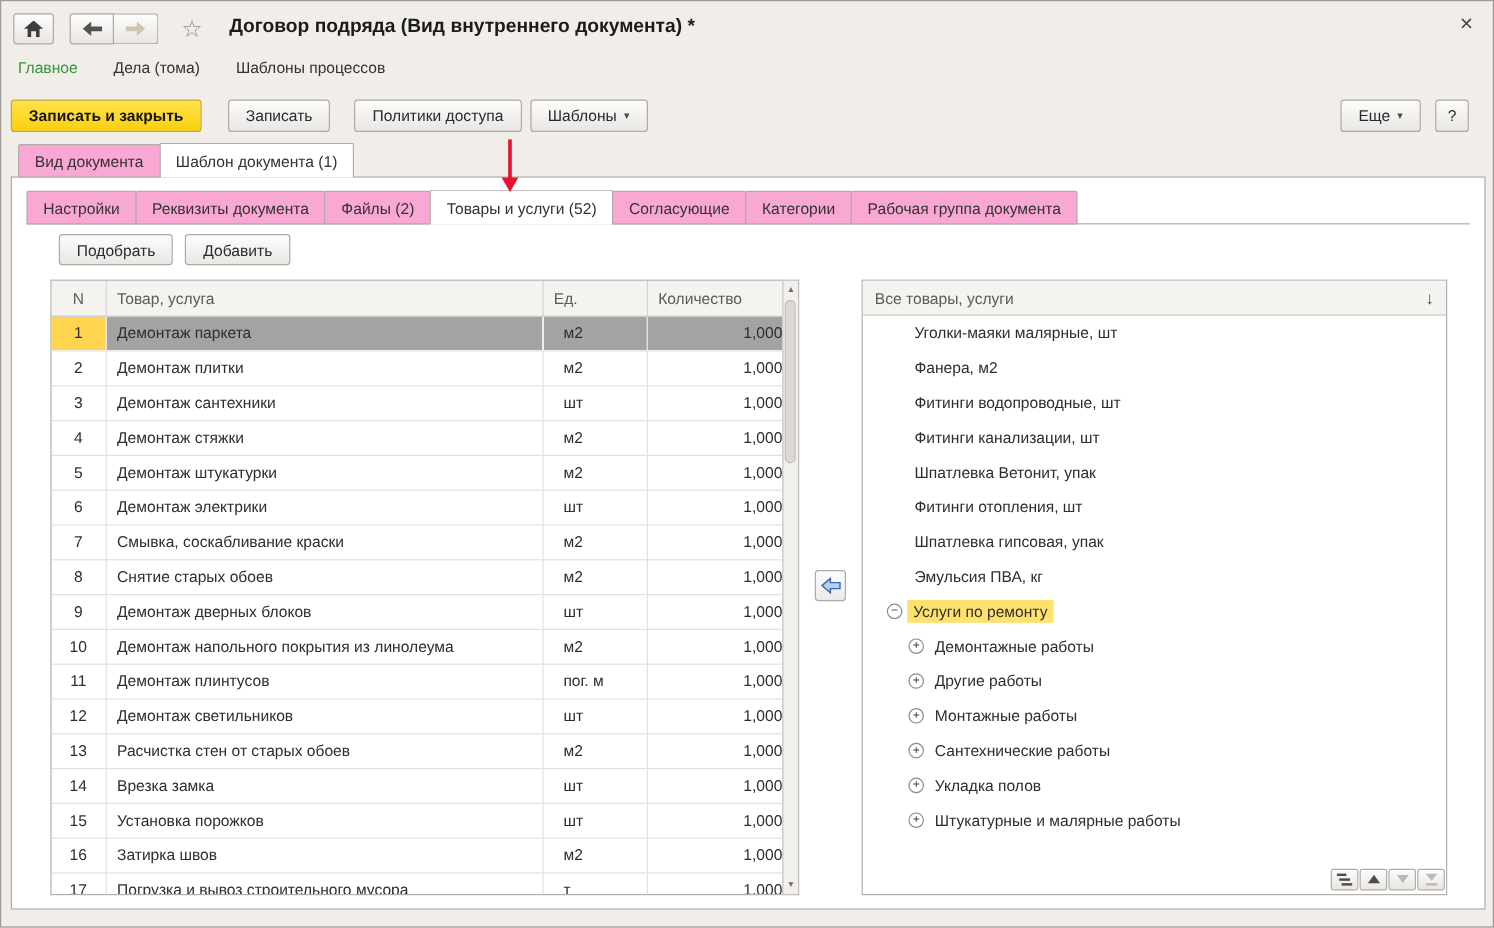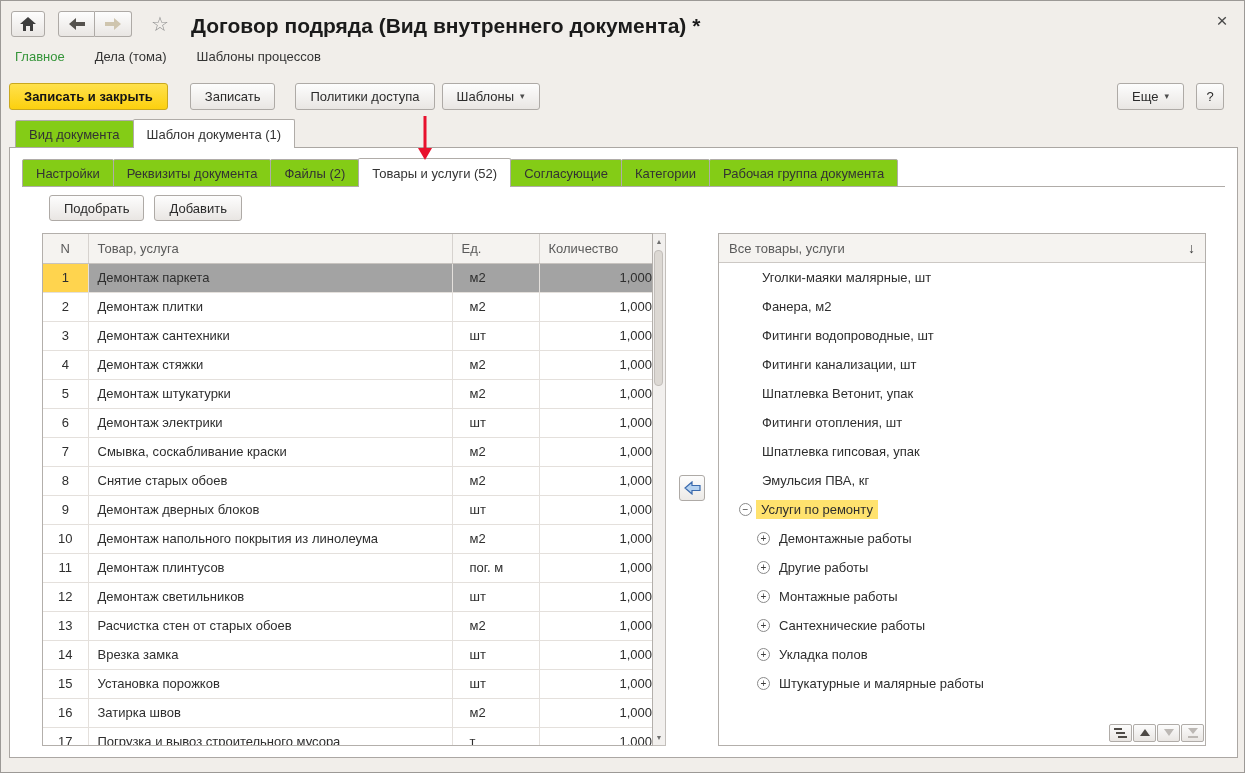--- a/index.html
+++ b/index.html
@@ -10,21 +10,21 @@
   
   .btn-home { position:absolute; left:10px; top:10px; width:34px; height:26px;
               display:flex; align-items:center; justify-content:center;
               background:linear-gradient(#fdfdfd,#e9e6e3); border:1px solid #aeaaa6; border-radius:3px; cursor:pointer;}
   .nav-group { position:absolute; left:57px; top:10px; display:flex; }
   .btn-nav { width:37px; height:26px; display:flex; align-items:center; justify-content:center;
              background:linear-gradient(#fdfdfd,#e9e6e3); border:1px solid #aeaaa6; cursor:pointer;}
   .btn-nav:first-child { border-radius:3px 0 0 3px; }
   .btn-nav:last-child { border-radius:0 3px 3px 0; border-left:none; }
   .star { position:absolute; left:150px; top:11px; font-size:20px; color:#8f8f8f; cursor:pointer;}
-  .window-title { position:absolute; left:190px; top:13px; font-size:21px; font-weight:bold; color:#1b1b1b; }
+  .window-title { position:absolute; left:190px; top:13px; font-size:16px; font-weight:bold; color:#1b1b1b; }
   .btn-close { position:absolute; right:10px; top:8px; width:24px; height:24px; text-align:center;
                font-size:19px; line-height:24px; color:#4a4a4a; cursor:pointer;}
 
   
   .menubar { position:absolute; left:14px; top:48px; height:28px; display:flex; gap:30px; align-items:flex-start; }
   .menu-item { color:#333; cursor:pointer; }
   .menu-active { color:#35953a; }
 
   
   .toolbar { position:absolute; left:8px; right:20px; top:80px; height:30px; display:flex; align-items:center; }
@@ -32,21 +32,21 @@
          background:linear-gradient(#fdfdfd,#e9e6e3); border:1px solid #aeaaa6; border-radius:3px;
          font-size:13px; color:#2b2b2b; cursor:pointer; white-space:nowrap;}
   .btn-primary { background:linear-gradient(#ffe14d,#fcd00e); border-color:#c9a81f; font-weight:bold; color:#141414;}
   .ml22 { margin-left:22px; } .ml20 { margin-left:20px; } .ml7 { margin-left:7px; }
   .btn-more { margin-left:auto; }
   .btn-help { margin-left:12px; width:28px; padding:0; }
   .caret { font-size:9px; margin-left:6px; color:#4c4c4c; }
 
   
   .main-tabs { position:absolute; left:14px; top:118px; height:29px; display:flex; z-index:3; align-items:flex-end;}
-  .tab { height:28px; padding:0 13px; display:flex; align-items:center; background:#84cc16;
+  .tab { height:28px; padding:0 13px; display:flex; align-items:center; background:#f9a8d4;
          border:1px solid #b0aca8; border-radius:2px 2px 0 0; margin-right:-1px; color:#333; cursor:pointer; white-space:nowrap;}
   .tab.active { background:#fff; height:29px; position:relative; z-index:4; border-bottom:none; }
 
   
   .content-panel { position:absolute; left:8px; top:146px; width:1229px; height:611px;
                    background:#fff; border:1px solid #aba7a3; }
 
   
   .sub-tab-strip { position:absolute; left:12px; right:12px; top:10px; height:29px; }
   .sub-tab-line { position:absolute; left:0; right:0; bottom:0; height:1px; background:#b0aca8; }

